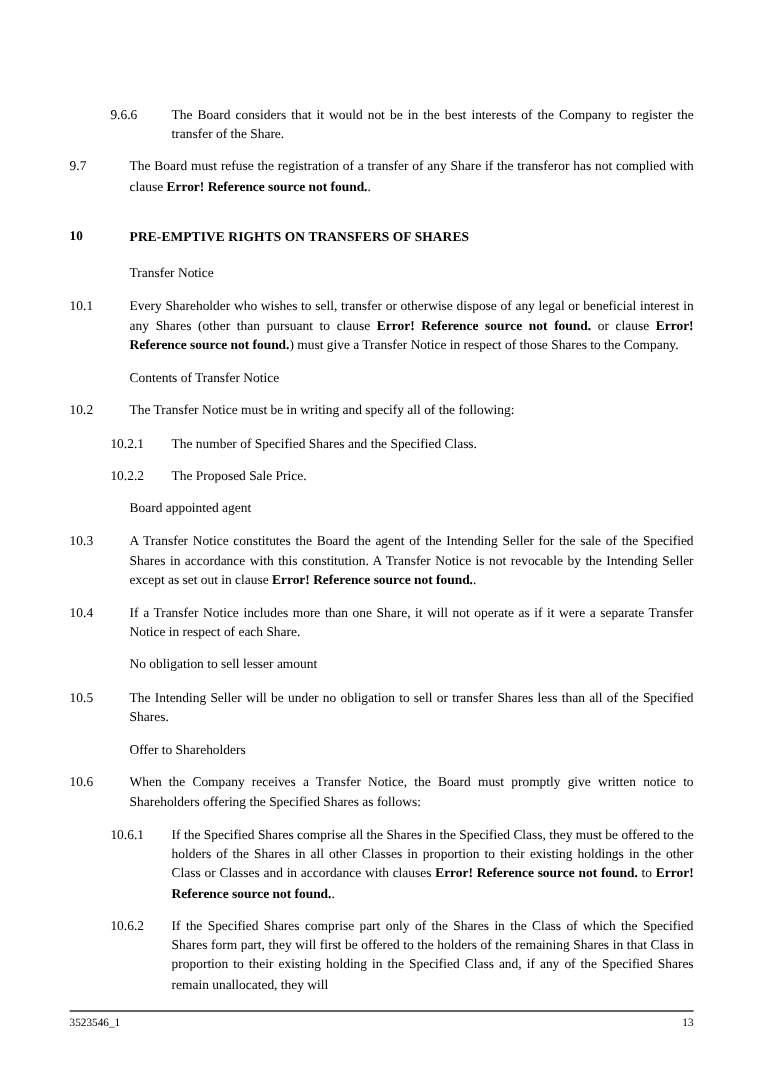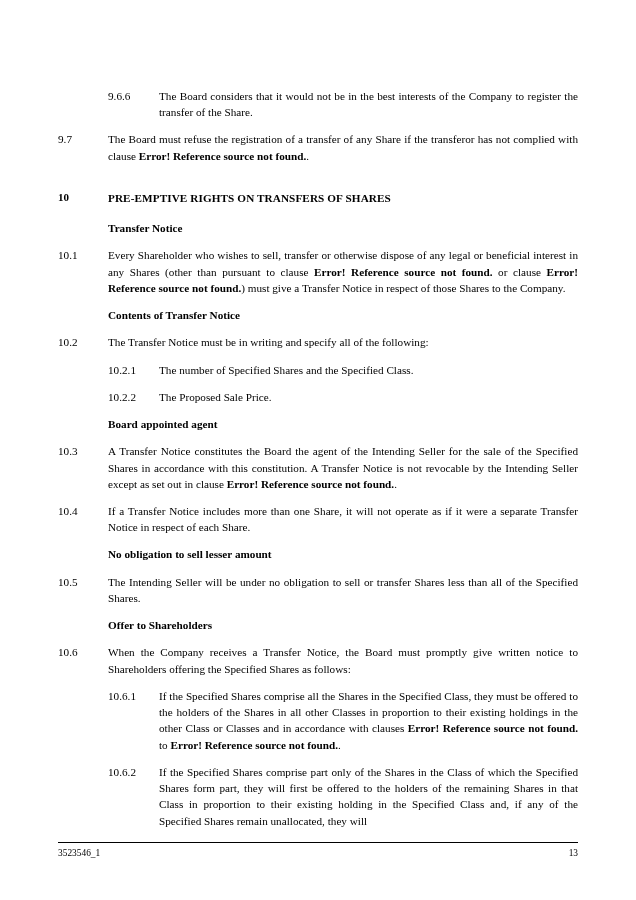--- a/index.html
+++ b/index.html
@@ -30,21 +30,21 @@
     align-items: flex-start;
     margin: 0 0 11px 0;
   }
 
   .num {
     flex: 0 0 auto;
     font-size: 11.2px;
     line-height: 1.45;
   }
   .num.l1 { width: 50px; }
-  .num.l3 { width: 51px; margin-left: 50px; }
+  .num.l3 { width: 51px; margin-left: 34px; }
 
   .text {
     flex: 1 1 auto;
     font-size: 11.2px;
     line-height: 1.45;
     text-align: left;
   }
   .text.just { text-align: justify; }
 
   .bold { font-weight: bold; }
@@ -62,21 +62,21 @@
   }
   .heading-major .text {
     font-weight: bold;
     font-size: 11.2px;
     letter-spacing: 0.1px;
   }
 
   .sub-heading {
     margin: 0 0 11px 50px;
     font-size: 11.2px;
-    font-weight: bold;
+    font-weight: normal;
     line-height: 1.45;
   }
   .sub-heading.spaced { }
 
   
   .footer {
     position: absolute;
     left: 58px;
     right: 58px;
     bottom: 42px;

